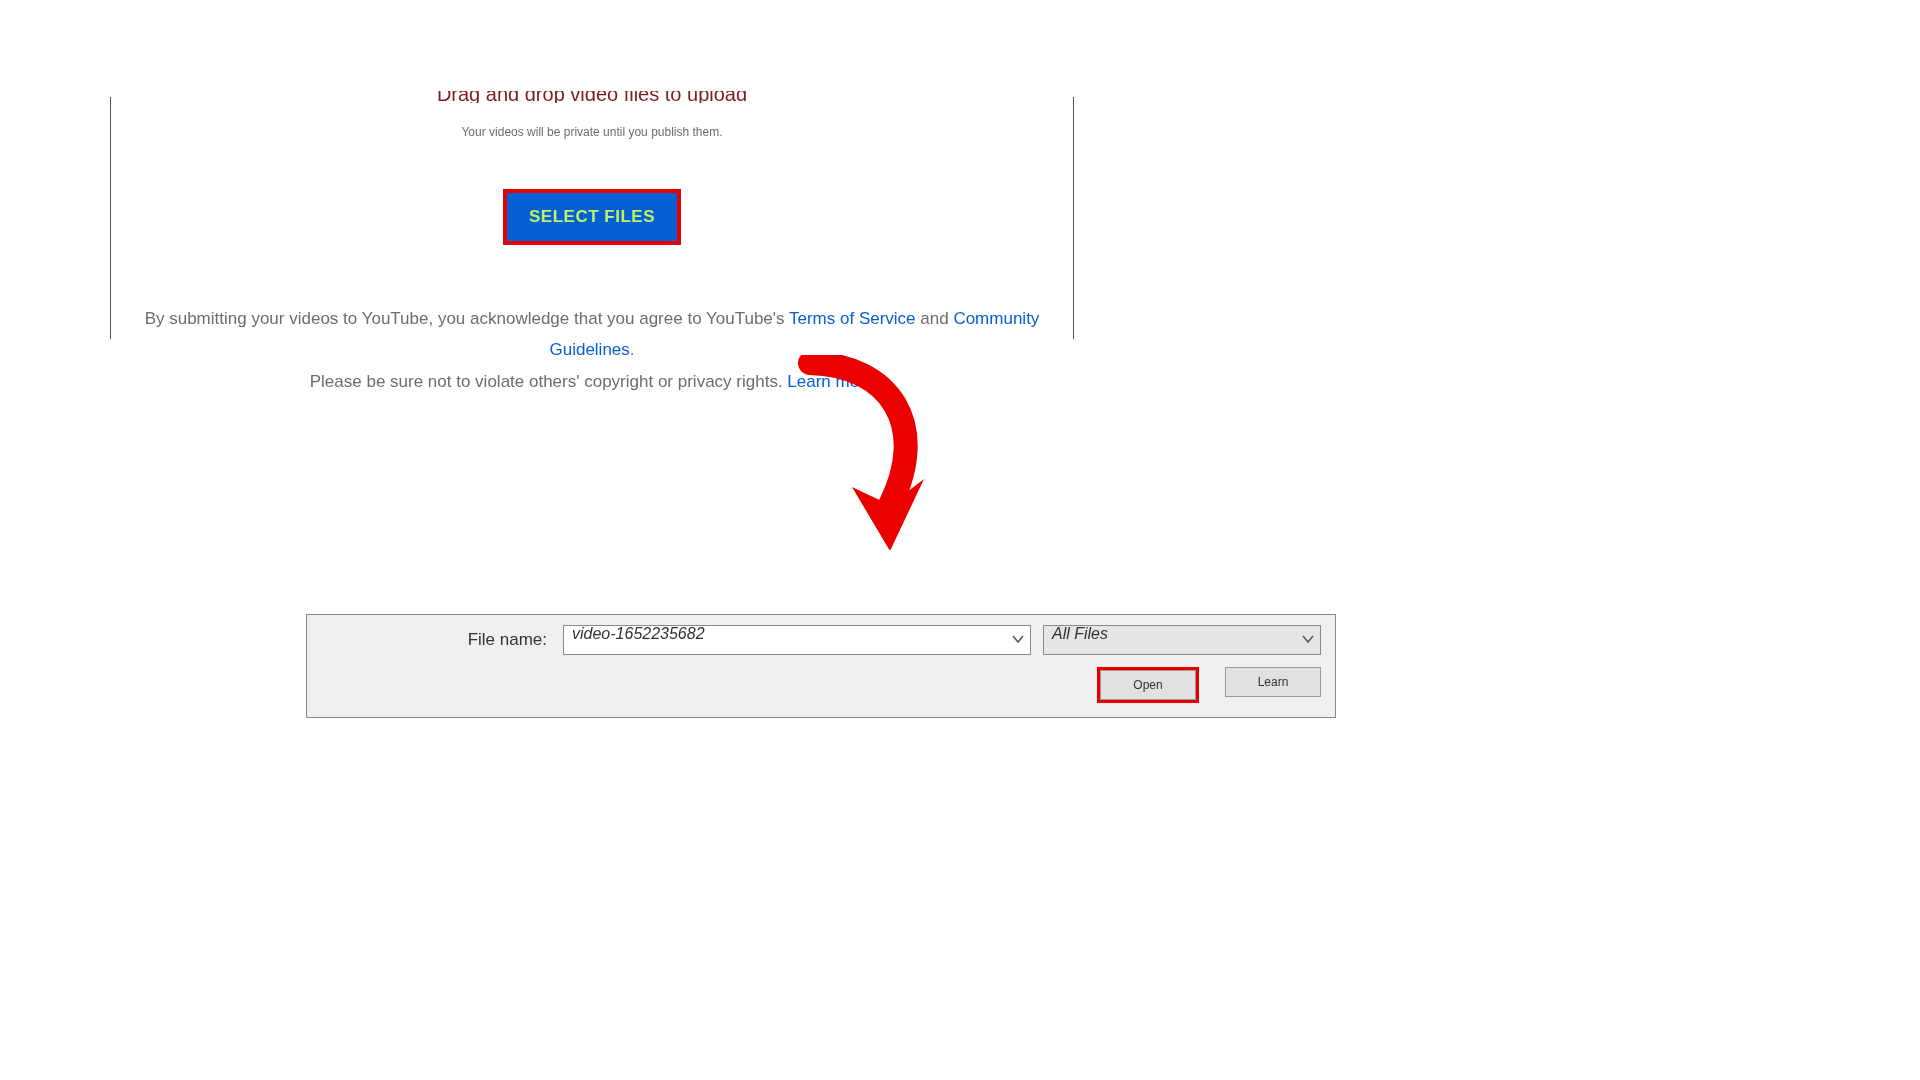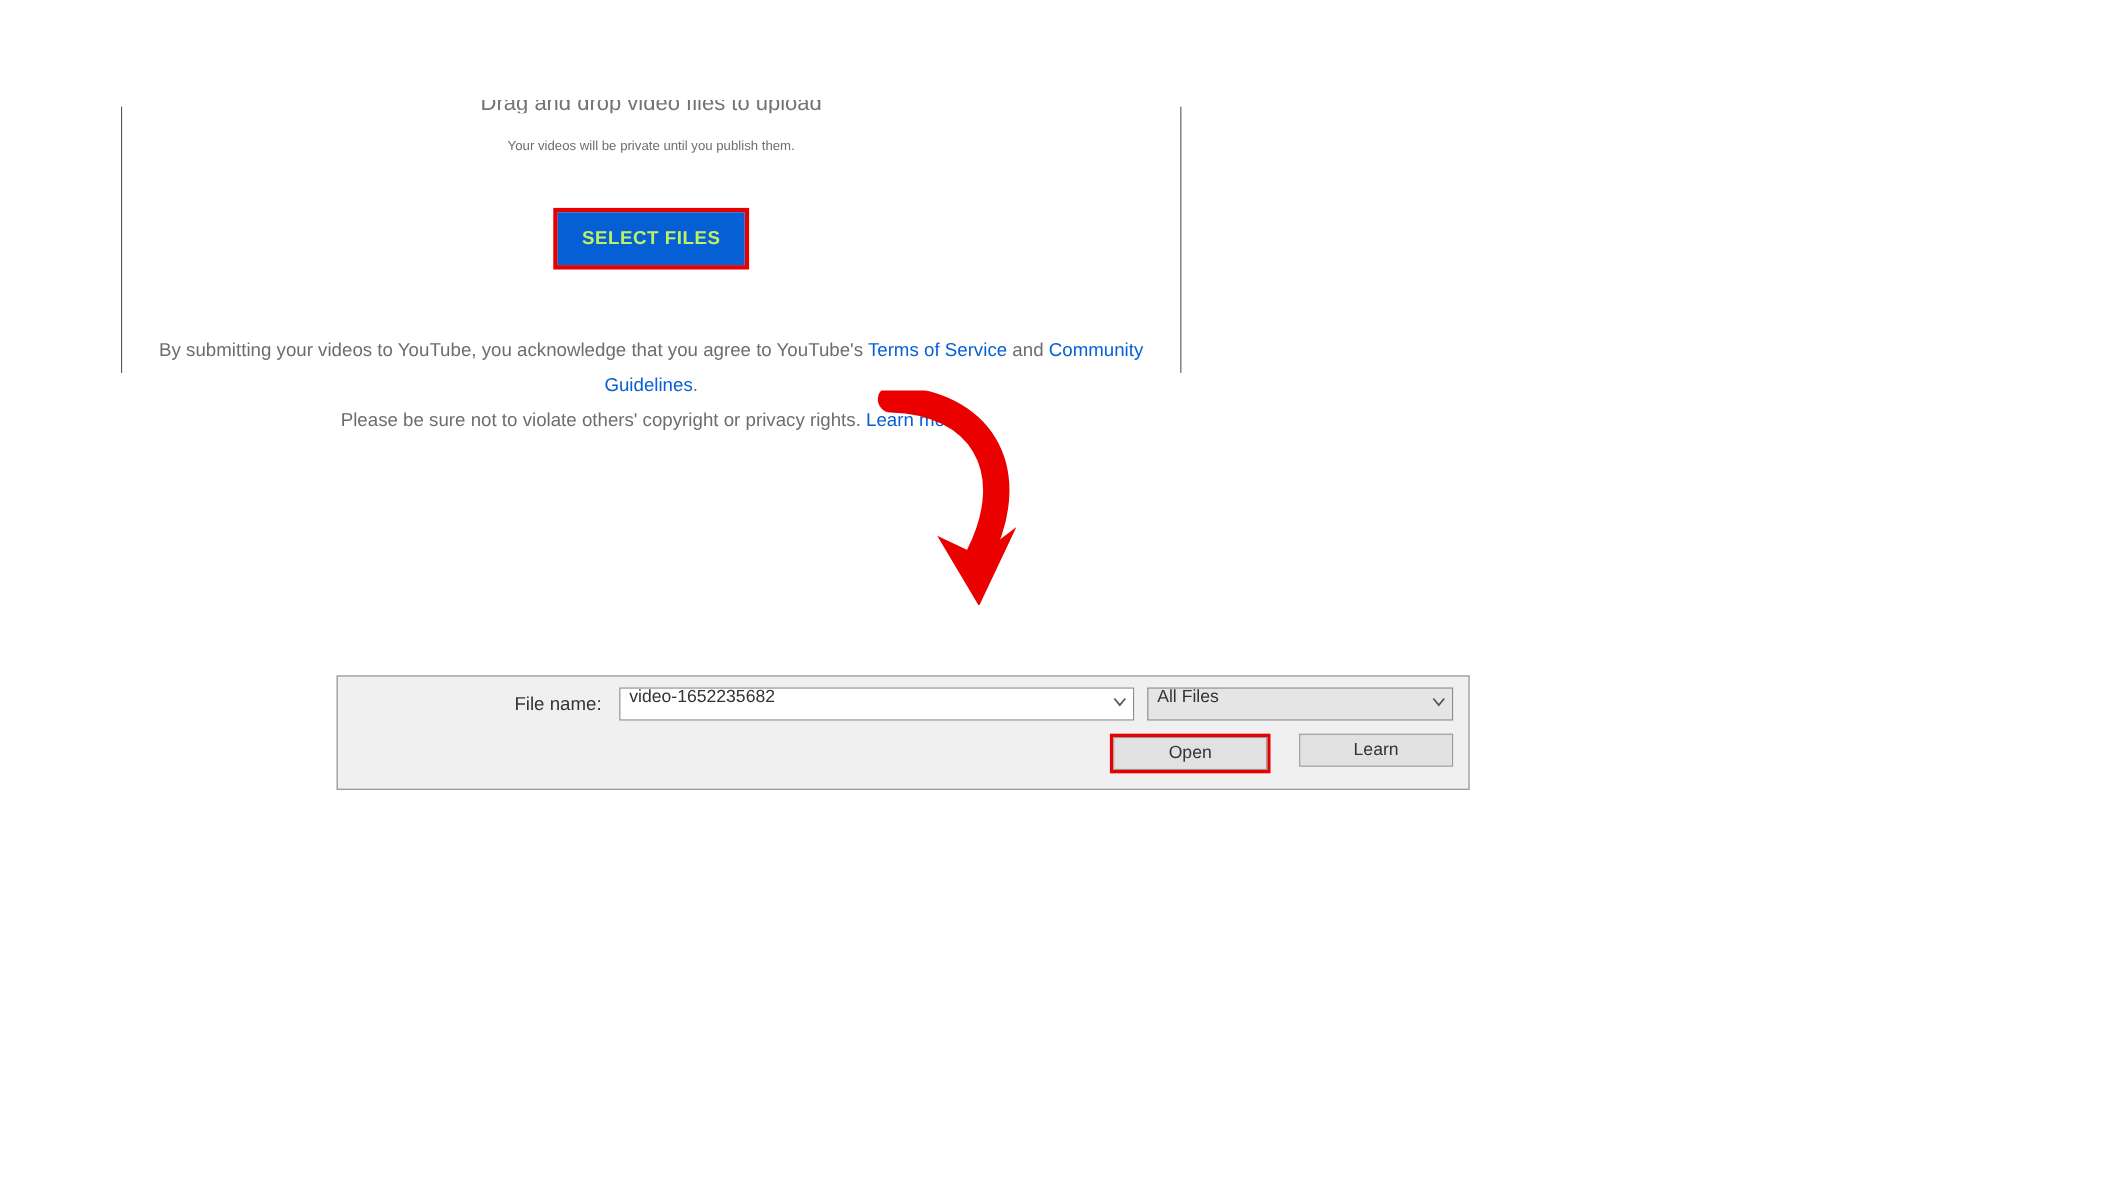--- a/index.html
+++ b/index.html
@@ -14,21 +14,21 @@
     height: 242px;
     border-left: 1px solid #555;
     border-right: 1px solid #555;
     text-align: center;
   }
   .upload-panel .drag-line-real {
     position: absolute;
     top: -6px;
     left: 0; right: 0;
     font-size: 20px;
-    color: #737373;
+    color: #7f1d1d;
     font-weight: 500;
     overflow: hidden;
     height: 12px;
     line-height: 6px;
   }
   .upload-panel .private-line {
     margin-top: 28px;
     font-size: 12px;
     color: #6d6d6d;
   }
@@ -100,43 +100,44 @@
   .combo {
     position: relative;
     background: #fff;
     border: 1px solid #8a8a8a;
     height: 30px;
     display: flex;
     align-items: center;
     padding: 0 28px 12px 8px;
     font-size: 16px;
     color: #333;
+    font-style: italic;
   }
   .combo.gray { background: #e5e5e5; }
   .combo .chev {
     position: absolute;
     right: 6px;
     top: 50%;
     transform: translateY(-50%);
     pointer-events: none;
   }
   .file-name-combo { flex: 1; }
   .type-combo { width: 278px; }
   .btn-row {
     display: flex;
     justify-content: flex-end;
     gap: 26px;
     padding: 12px 14px 0 0;
   }
   .dlg-btn {
-    width: 140px;
+    width: 96px;
     height: 30px;
     background: #e1e1e1;
     border: 1px solid #9a9a9a;
-    font-size: 16px;
+    font-size: 12px;
     color: #333;
     cursor: pointer;
     font-family: Arial, sans-serif;
   }
   .highlight-box {
     border: 3px solid #e60000;
     padding: 0;
     display: inline-block;
   }
   .highlight-box .dlg-btn { border: 1px solid #9a9a9a; }

